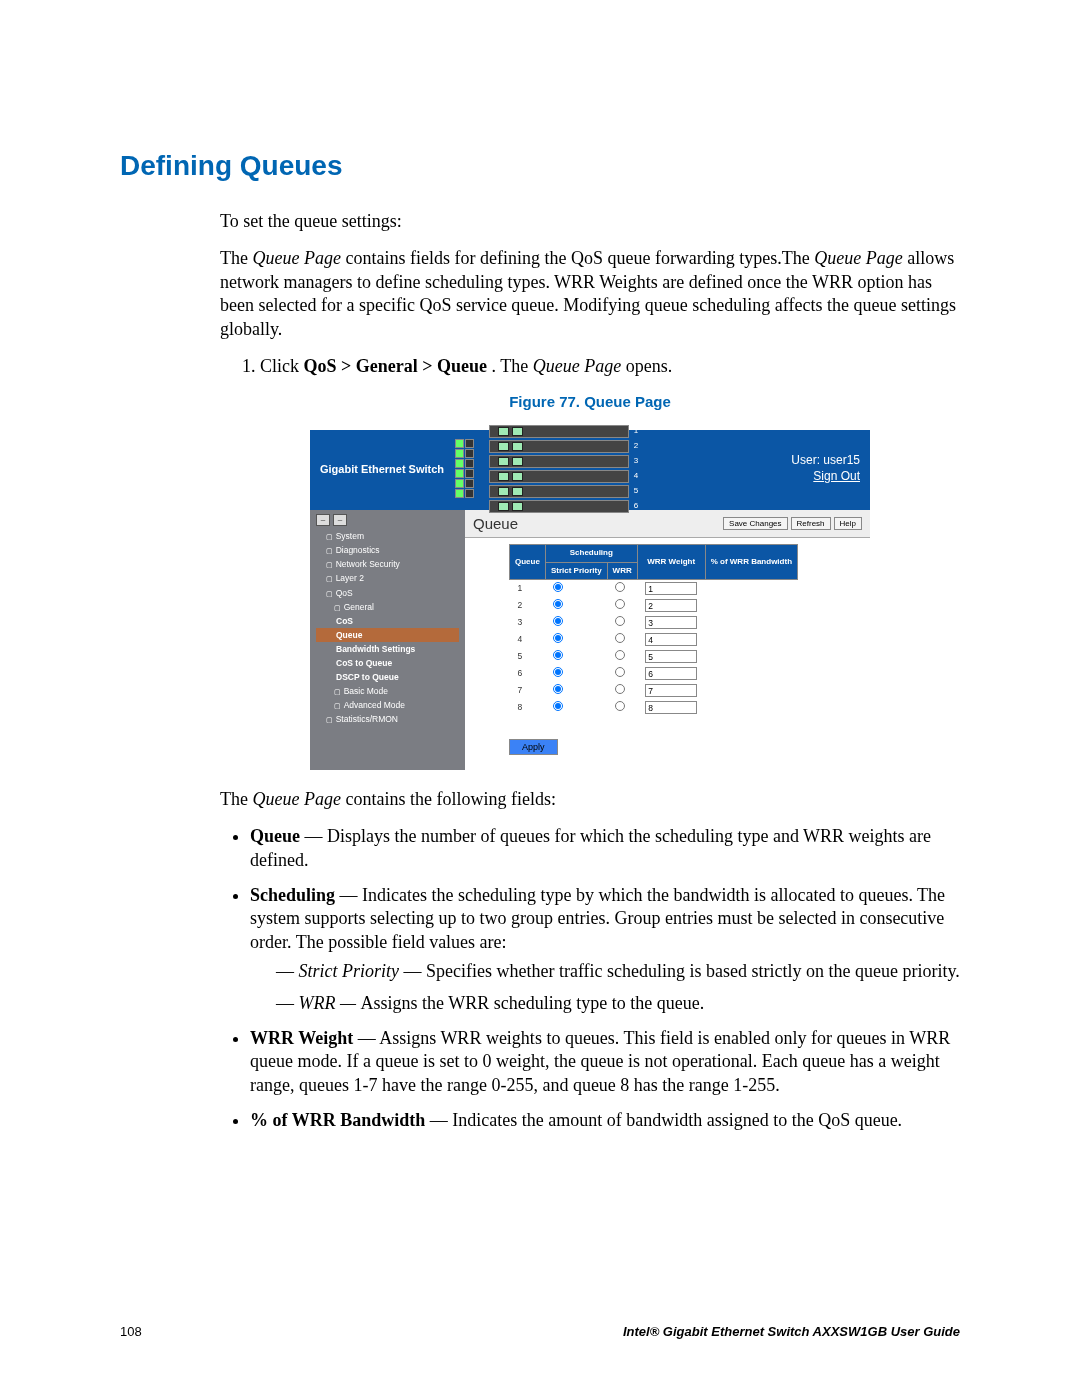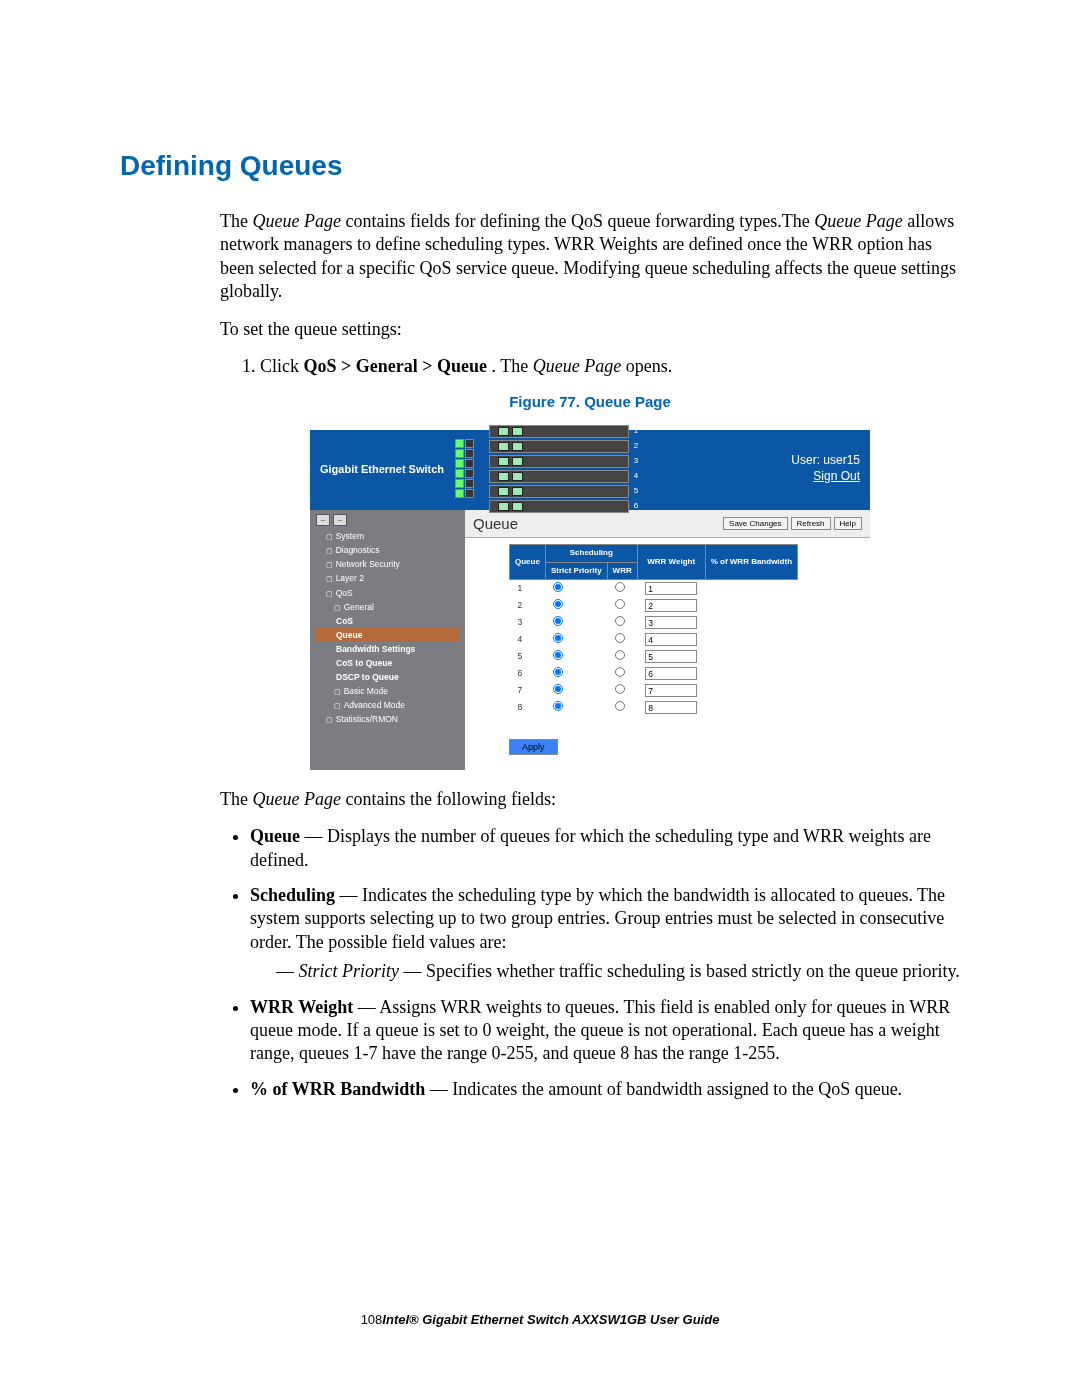--- a/index.html
+++ b/index.html
@@ -259,49 +259,49 @@
   }
   ul.subvals > li {
     margin-bottom: 8px;
   }
   ul.subvals > li::before {
     content: "—  ";
   }
 
   .footer {
     position: absolute;
-    bottom: 70px;
+    bottom: 58px;
     left: 120px;
     right: 120px;
     display: flex;
-    justify-content: center;
+    justify-content: space-between;
     font-family: Arial, Helvetica, sans-serif;
     font-size: 13px;
   }
   .footer .title {
     font-style: italic;
     font-weight: bold;
   }
 </style>
 </head>
 <body>
 
 <div class="page">
   <div class="h1">Defining Queues</div>
 
   <div class="body-block">
+    <p>To set the queue settings:</p>
+
     <p>
       <span>The </span>
       <em>Queue Page</em>
       <span> contains fields for defining the QoS queue forwarding types.The </span>
       <em>Queue Page</em>
       <span> allows network managers to define scheduling types. WRR Weights are defined once the WRR option has been selected for a specific QoS service queue. Modifying queue scheduling affects the queue settings globally.</span>
     </p>
-
-    <p>To set the queue settings:</p>
 
     <ol class="steps">
       <li>
         <span>Click </span>
         <strong>QoS &gt; General &gt; Queue</strong>
         <span>. The </span>
         <em>Queue Page</em>
         <span> opens.</span>
       </li>
     </ol>
@@ -489,20 +489,24 @@
         <span> — Displays the number of queues for which the scheduling type and WRR weights are defined.</span>
       </li>
       <li>
         <strong>Scheduling</strong>
         <span> — Indicates the scheduling type by which the bandwidth is allocated to queues. The system supports selecting up to two group entries. Group entries must be selected in consecutive order. The possible field values are:</span>
         <ul class="subvals">
           <li>
             <em>Strict Priority</em>
             <span> — Specifies whether traffic scheduling is based strictly on the queue priority.</span>
           </li>
+          <li>
+            <em>WRR — </em>
+            <span>Assigns the WRR scheduling type to the queue.</span>
+          </li>
         </ul>
       </li>
       <li>
         <strong>WRR Weight</strong>
         <span> — Assigns WRR weights to queues. This field is enabled only for queues in WRR queue mode. If a queue is set to 0 weight, the queue is not operational. Each queue has a weight range, queues 1-7 have the range 0-255, and queue 8 has the range 1-255.</span>
       </li>
       <li>
         <strong>% of WRR Bandwidth</strong>
         <span> — Indicates the amount of bandwidth assigned to the QoS queue.</span>
       </li>

